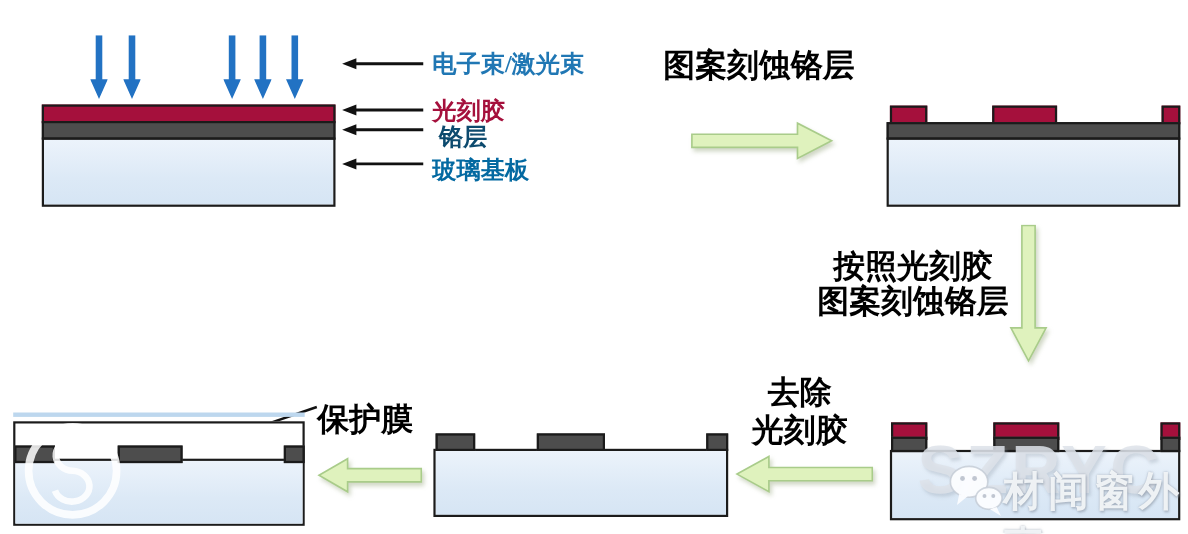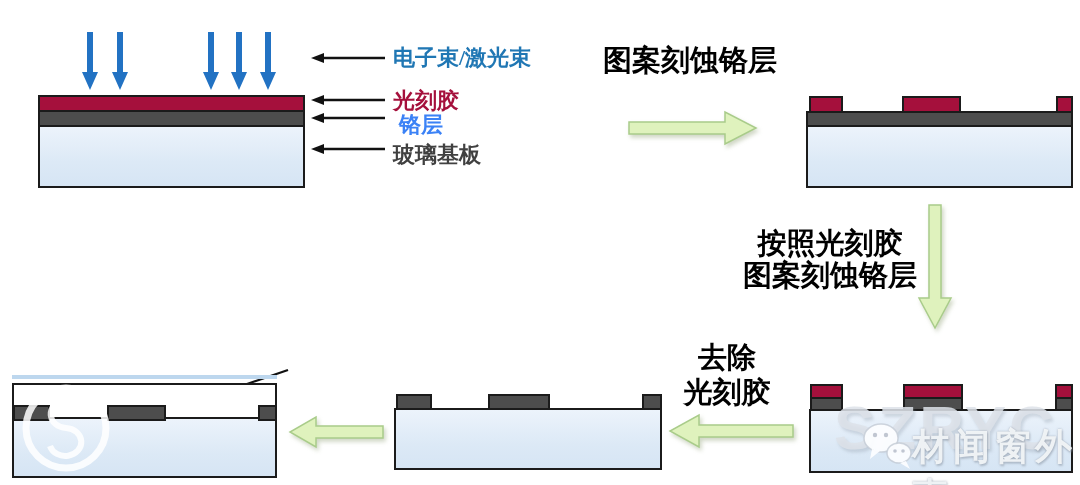--- a/index.html
+++ b/index.html
@@ -61,22 +61,22 @@
       <line x1="74" y1="7" x2="12" y2="7" stroke="#111" stroke-width="2.6"></line>
       <polygon points="13,2 0,7 13,12" fill="#111"></polygon>
     </svg>
   <svg style="position:absolute;left:311px;top:142px" width="74" height="14" viewBox="0 0 74 14">
       <line x1="74" y1="7" x2="12" y2="7" stroke="#111" stroke-width="2.6"></line>
       <polygon points="13,2 0,7 13,12" fill="#111"></polygon>
     </svg>
 
   <div class="legend-label" style="left:393px;top:43px;color:#2077B4">电子束/激光束</div>
   <div class="legend-label" style="left:393px;top:86px;color:#A5103C">光刻胶</div>
-  <div class="legend-label" style="left:399px;top:110px;color:#3b82f6">铬层</div>
-  <div class="legend-label" style="left:393px;top:140px;color:#404040">玻璃基板</div>
+  <div class="legend-label" style="left:399px;top:110px;color:#0c4a6e">铬层</div>
+  <div class="legend-label" style="left:393px;top:140px;color:#0369a1">玻璃基板</div>
 
   <div class="cn" style="left:600px;top:45px;width:180px">图案刻蚀铬层</div>
   <svg class="green-arrow" style="left:628px;top:110px" width="130" height="36" viewBox="0 0 130 36">
       <polygon points="1,12 97,12 97,2 128,18 97,34 97,24 1,24" fill="#DFF2BD" stroke="#A9CC8A" stroke-width="1.5"></polygon>
     </svg>
 
   <div>
     <div class="layer resist" style="left:809px;top:96px;width:34px;height:17px"></div>
     <div class="layer resist" style="left:902px;top:96px;width:59px;height:17px"></div>
     <div class="layer resist" style="left:1056px;top:96px;width:17px;height:17px"></div>
@@ -106,20 +106,21 @@
       <polygon points="125,12 31,12 31,2 2,18 31,34 31,24 125,24" fill="#DFF2BD" stroke="#A9CC8A" stroke-width="1.5"></polygon>
     </svg>
 
   <div>
     <div class="layer glass" style="left:394px;top:408px;width:268px;height:62px"></div>
     <div class="layer chrome" style="left:396px;top:394px;width:36px;height:16px"></div>
     <div class="layer chrome" style="left:488px;top:394px;width:62px;height:16px"></div>
     <div class="layer chrome" style="left:642px;top:394px;width:20px;height:16px"></div>
   </div>
 
+  <div class="cn" style="left:262px;top:367px;width:140px">保护膜</div>
   <svg style="position:absolute;left:200px;top:366px" width="92" height="38" viewBox="0 0 92 38">
       <line x1="88" y1="4" x2="15" y2="29" stroke="#111" stroke-width="2.2"></line>
       <polygon points="5,33 16.1,24.6 18.7,32.2" fill="#111"></polygon>
     </svg>
   <svg class="green-arrow" style="left:288px;top:415px" width="96" height="34" viewBox="0 0 96 34">
       <polygon points="95,11 28,11 28,2 2,17 28,32 28,23 95,23" fill="#DFF2BD" stroke="#A9CC8A" stroke-width="1.5"></polygon>
     </svg>
 
   <div>
     <div style="position:absolute;left:12px;top:375px;width:265px;height:4px;background:#BDD7EE"></div>

